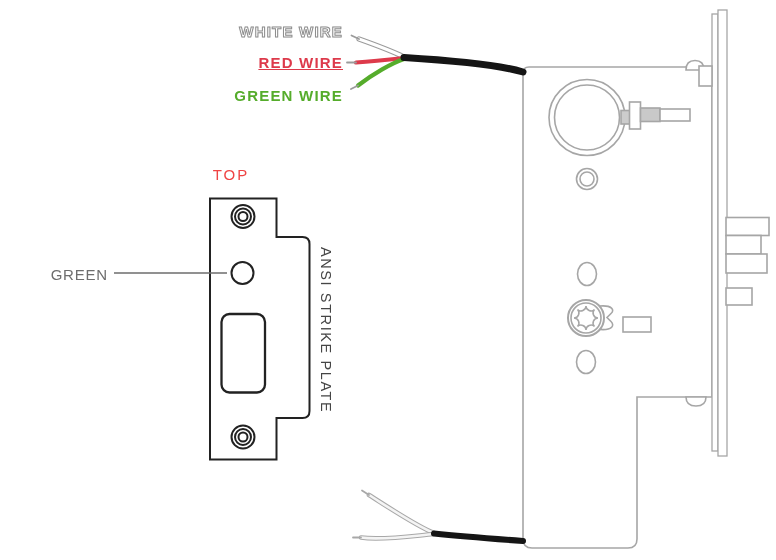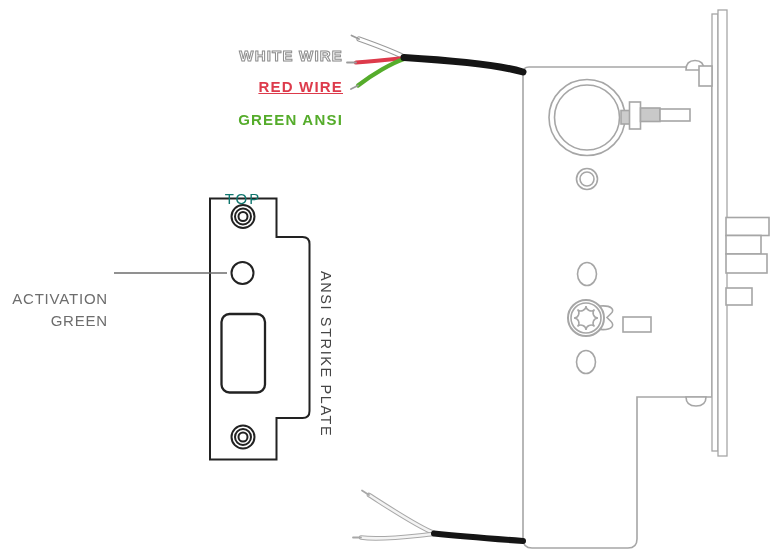--- a/index.html
+++ b/index.html
@@ -1,31 +1,31 @@
 <!DOCTYPE html>
 <html><head>
 <meta charset="utf-8">
 <style>
   html,body{margin:0;padding:0;background:#fff;}
   #canvas{
     position:relative;width:776px;height:560px;background:#ffffff;
     font-family:"Liberation Sans", sans-serif;overflow:hidden;
   }
   #art{position:absolute;left:0;top:0;}
-  .lbl{position:absolute;white-space:nowrap;margin-top:24px;}
+  .lbl{position:absolute;white-space:nowrap;}
   .wire-lbl{
     left:150px;width:193px;text-align:right;
     font-size:15px;font-weight:700;letter-spacing:1.2px;line-height:16px;
   }
   #white-lbl{top:24px;color:#ffffff;-webkit-text-stroke:1px #8f8f8f;text-shadow:0 0 1px #9a9a9a;}
   #red-lbl{top:55px;text-decoration:underline;}
   #green-lbl{top:88px;}
   #top-lbl{
-    left:210px;top:166px;width:66px;text-align:center;
-    font-size:15px;color:#0f766e;letter-spacing:2px;font-weight:400;
+    left:198px;top:166px;width:66px;text-align:center;
+    font-size:15px;color:#ef4444;letter-spacing:2px;font-weight:400;
   }
   #act-lbl{
     left:0;top:264px;width:108px;text-align:right;
     font-size:15px;color:#6d6d6d;letter-spacing:0.8px;line-height:21.5px;font-weight:400;
   }
   #ansi-lbl{
     left:318px;top:247px;height:175px;
     writing-mode:vertical-rl;text-orientation:mixed;
     font-size:14.5px;color:#454545;letter-spacing:1.6px;font-weight:400;
   }
@@ -111,23 +111,22 @@
       <circle cx="243" cy="437" r="11.5" fill="none"></circle>
       <circle cx="243" cy="437" r="8" fill="none"></circle>
       <circle cx="243" cy="437" r="4.5" fill="none"></circle>
     </g>
 
     <line x1="114" y1="273" x2="227" y2="273" stroke="#6d6d6d" stroke-width="1.6"></line>
   </svg>
 
   <div id="white-lbl" class="lbl wire-lbl">WHITE WIRE</div>
   <div id="red-lbl" class="lbl wire-lbl" style="color: rgb(221, 58, 75);">RED WIRE</div>
-  <div id="green-lbl" class="lbl wire-lbl" style="color: rgb(85, 172, 43);">GREEN ANSI</div>
+  <div id="green-lbl" class="lbl wire-lbl" style="color: rgb(85, 172, 43);">GREEN WIRE</div>
 
   <div id="top-lbl" class="lbl">TOP</div>
 
   <div id="act-lbl" class="lbl">
-    <div>ACTIVATION</div>
     <div>GREEN</div>
   </div>
 
   <div id="ansi-lbl" class="lbl">ANSI STRIKE PLATE</div>
 </div>
 
 </body></html>

